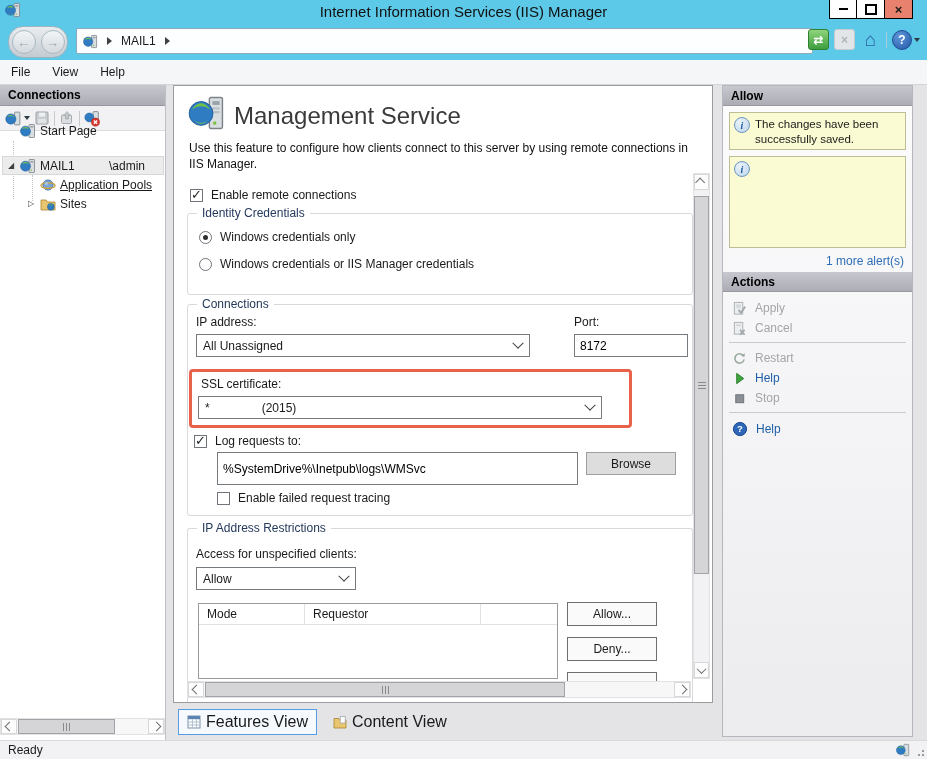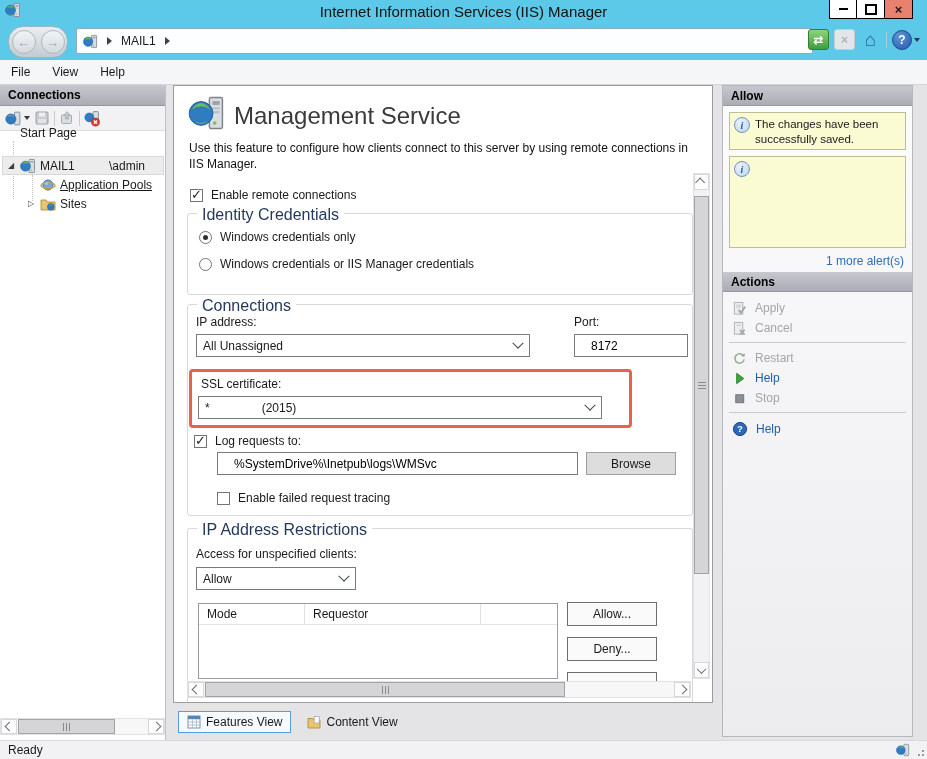--- a/index.html
+++ b/index.html
@@ -45,27 +45,27 @@
   .treerow{position:absolute;height:19px;display:flex;align-items:center;gap:4px;font-size:12px;white-space:nowrap;}
   .tree-sel{background:#ECECEC;border:1px solid #D8D8D8;box-sizing:border-box;}
   .expander{font-size:8px;color:#3F3F3F;width:10px;text-align:center;}
   .tree-guide{position:absolute;border-left:1px dotted #C4C4C4;}
 
   
   .card{position:absolute;left:173px;top:85px;width:540px;height:618px;background:#fff;border:1px solid #9B9BA0;box-sizing:border-box;overflow:hidden;}
   .feat-title{position:absolute;left:60px;top:16px;font-size:24px;color:#3A3A3A;}
   .feat-desc{position:absolute;left:15px;top:54px;width:505px;font-size:12px;line-height:1.35;color:#111;}
   .groupbox{position:absolute;border:1px solid #D9D9DC;border-radius:3px;}
-  .grouplabel{position:absolute;top:-8px;left:9px;background:#fff;padding:0 5px;color:#24395C;font-size:16px;}
+  .grouplabel{position:absolute;top:-8px;left:9px;background:#fff;padding:0 5px;color:#24395C;font-size:12px;}
   .cb{width:13px;height:13px;background:#fff;border:1px solid #70757B;display:inline-block;position:relative;flex:none;box-sizing:border-box;}
   .cb.checked::after{content:"\2713";position:absolute;left:0px;top:-3px;font-size:13px;font-weight:bold;color:#1E1E1E;}
   .radio{width:13px;height:13px;border-radius:50%;border:1px solid #70757B;background:#fff;display:inline-block;position:relative;flex:none;box-sizing:border-box;}
   .radio.sel::after{content:"";position:absolute;left:3px;top:3px;width:5px;height:5px;border-radius:50%;background:#2F2F2F;}
   .ctlrow{display:flex;align-items:center;gap:8px;}
-  .field{background:#fff;border:1px solid #767B80;font-size:12px;padding:2px 16px;box-sizing:border-box;font-family:"Liberation Sans","DejaVu Sans",sans-serif;}
+  .field{background:#fff;border:1px solid #767B80;font-size:12px;padding:2px 5px;box-sizing:border-box;font-family:"Liberation Sans","DejaVu Sans",sans-serif;}
   .select{position:absolute;background:#fff;border:1px solid #767B80;display:flex;align-items:center;justify-content:space-between;padding:0 7px 0 6px;box-sizing:border-box;font-size:12px;}
   .chev{width:7px;height:7px;border-right:1.5px solid #42474C;border-bottom:1.5px solid #42474C;transform:rotate(45deg) translate(-2px,-2px);flex:none;}
   .btn{background:#FAFAFA;border:1px solid #6E6E6E;font-size:12px;display:flex;align-items:center;justify-content:center;box-sizing:border-box;}
   .btn.gray{background:#DDDDDD;border-color:#9E9EA2;}
   .hl-red{position:absolute;border:3px solid #E8614B;border-radius:4px;pointer-events:none;}
 
   .rtable{position:absolute;background:#fff;border:1px solid #9B9B9F;box-sizing:border-box;}
   .rtable .hrow{display:flex;height:20px;border-bottom:1px solid #E2E2E4;}
   .rtable .hcell{border-right:1px solid #E2E2E4;display:flex;align-items:center;padding-left:8px;box-sizing:border-box;font-size:12px;}
 
@@ -76,21 +76,21 @@
   .sb-thumb{position:absolute;background:#D5D5D7;border:1px solid #A3A3A7;box-sizing:border-box;display:flex;align-items:center;justify-content:center;}
   .gripv{width:8px;height:7px;background:repeating-linear-gradient(0deg,#8A8A8A 0 1px,transparent 1px 3px);}
   .griph{width:7px;height:8px;background:repeating-linear-gradient(90deg,#8A8A8A 0 1px,transparent 1px 3px);}
   .chev-u{width:6px;height:6px;border-left:1.5px solid #6E6E72;border-top:1.5px solid #6E6E72;transform:rotate(45deg) translate(-1px,1px);}
   .chev-d{width:6px;height:6px;border-right:1.5px solid #6E6E72;border-bottom:1.5px solid #6E6E72;transform:rotate(45deg) translate(-1px,-1px);}
   .chev-l{width:6px;height:6px;border-left:1.5px solid #6E6E72;border-bottom:1.5px solid #6E6E72;transform:rotate(45deg);}
   .chev-r{width:6px;height:6px;border-right:1.5px solid #6E6E72;border-top:1.5px solid #6E6E72;transform:rotate(45deg);}
 
   
   .tabbar{position:absolute;left:173px;top:703px;width:540px;height:37px;display:flex;align-items:center;padding-left:5px;box-sizing:border-box;gap:8px;}
-  .tab{display:flex;align-items:center;gap:5px;padding:3px 8px;font-size:12px;}
+  .tab{display:flex;align-items:center;gap:5px;padding:3px 8px;font-size:16px;}
   .tab.selected{background:#F6FAFE;border:1px solid #569DE5;}
 
   
   .rpanel{position:absolute;left:722px;top:85px;width:191px;height:652px;background:linear-gradient(#FCFCFD,#ECECEF);border:1px solid #B6B6BE;box-sizing:border-box;}
   .alertbox{position:absolute;left:6px;width:177px;background:#FBFBD3;border:1px solid #BDBD96;box-sizing:border-box;display:flex;gap:5px;padding:4px 4px;font-size:11.5px;line-height:1.3;}
   .infoicon{width:14px;height:14px;border-radius:50%;background:radial-gradient(circle at 35% 30%,#EAF2FA,#BDD5EC);border:1px solid #6E96C2;color:#1C5C9C;font-size:10px;font-weight:bold;font-style:italic;display:flex;align-items:center;justify-content:center;flex:none;font-family:"Liberation Serif","DejaVu Serif",serif;}
   .morelink{position:absolute;right:8px;color:#2E6DB5;font-size:12px;}
   .actitem{position:absolute;left:0;width:100%;height:20px;display:flex;align-items:center;gap:8px;padding-left:9px;box-sizing:border-box;font-size:12px;}
   .actitem.disabled{color:#A5A5A8;}
   .actitem.link{color:#1E5FA8;}
@@ -213,21 +213,21 @@
             <circle cx="5" cy="7" r="4.2" fill="#2F7CC3" stroke="#1D5C99" stroke-width="0.5"></circle>
             <circle cx="10.8" cy="11.4" r="3.8" fill="#D9372B" stroke="#A8261C" stroke-width="0.5"></circle>
             <path d="M9.3 9.9 L12.3 12.9 M12.3 9.9 L9.3 12.9" stroke="#fff" stroke-width="1.3"></path>
           </svg>
       </span>
     </div>
 
     <span class="tree-guide" style="left:13px;top:56px;height:58px;"></span>
     <span class="tree-guide" style="left:32px;top:90px;height:26px;"></span>
 
-    <div class="treerow" style="left:20px;top:36px;flex-direction:column;">
+    <div class="treerow" style="left:20px;top:36px;">
       <svg width="16" height="16" viewBox="0 0 16 16">
           <rect x="9" y="1.5" width="5.5" height="13" rx="0.6" fill="#D9DEE2" stroke="#7C8288" stroke-width="0.8"></rect>
           <rect x="10.3" y="3" width="3" height="1.6" fill="#9AA1A8"></rect>
           <circle cx="5.5" cy="8.2" r="5" fill="#2F7CC3" stroke="#1D5C99" stroke-width="0.5"></circle>
           <path d="M1.6 6.6 Q5.5 3.8 9.4 6.6 Q7.8 4.1 5.5 3.8 Q3.2 4.1 1.6 6.6Z" fill="#6FBF4C"></path>
         </svg>
       <span>Start Page</span>
     </div>
 
     <div class="treerow tree-sel" style="left:2px;top:71px;width:162px;padding-left:3px;">
@@ -321,21 +321,21 @@
       <span class="abs" style="left:13px;top:72px;">SSL certificate:</span>
       <div class="select" style="left:10px;top:91px;width:404px;height:23px;">
         <span><span>*</span><span style="display:inline-block;width:52px;"></span><span>(2015)</span></span>
         <span class="chev"></span>
       </div>
 
       <div class="ctlrow abs" style="left:6px;top:129px;">
         <span class="cb checked"></span>
         <span>Log requests to:</span>
       </div>
-      <input class="field abs" style="left: 29px; top: 147px; width: 361px; height: 23px;" value="%SystemDrive%\Inetpub\logs\WMSvc">
+      <input class="field abs" style="left: 29px; top: 147px; width: 361px; height: 33px;" value="%SystemDrive%\Inetpub\logs\WMSvc">
       <div class="btn gray abs" style="left:398px;top:147px;width:90px;height:23px;">Browse</div>
 
       <div class="ctlrow abs" style="left:29px;top:186px;">
         <span class="cb"></span>
         <span>Enable failed request tracing</span>
       </div>
     </div>
 
     <div class="hl-red" style="left:15px;top:283px;width:437px;height:53px;"></div>
 

